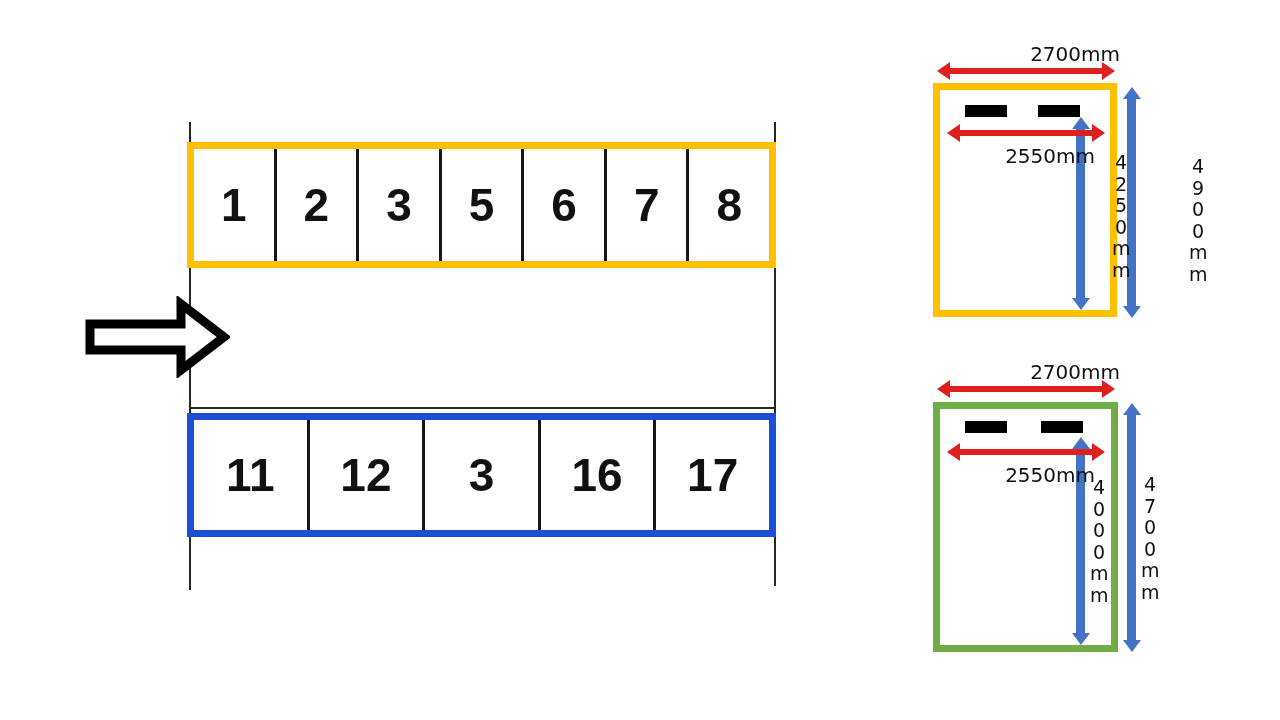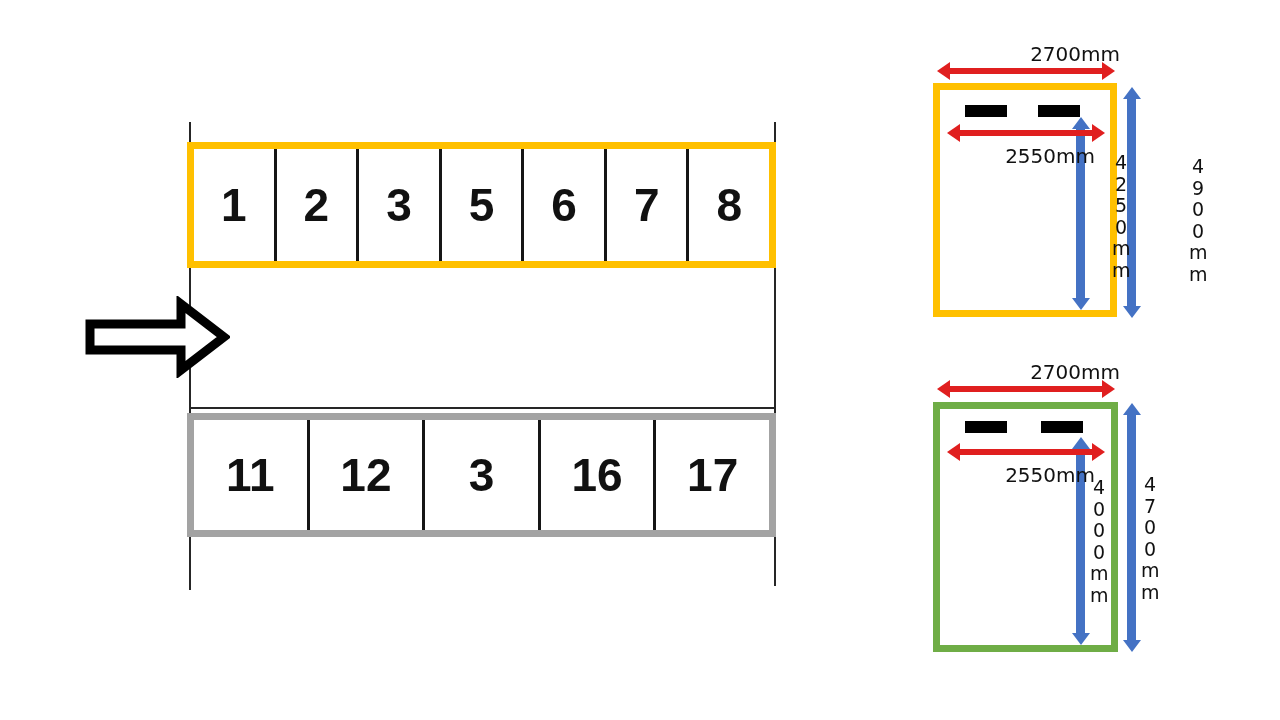--- a/index.html
+++ b/index.html
@@ -4,21 +4,21 @@
 <style>
   html,body{margin:0;padding:0;background:#fff;}
   .canvas{position:relative;width:1280px;height:720px;background:#fff;overflow:hidden;
           font-family:"Liberation Sans",sans-serif;}
 
   
   .vline{position:absolute;width:2px;background:#262626;z-index:1;}
   .hline{position:absolute;height:2px;background:#262626;z-index:1;}
   .prow{position:absolute;display:flex;background:#fff;box-sizing:border-box;z-index:2;}
   .prow.yellow{border:7px solid #FFC000;}
-  .prow.green{border:7px solid #a3a3a3;}
+  .prow.green{border:7px solid #1d4ed8;}
   .pcell{flex:1;display:flex;align-items:center;justify-content:center;
          font-family:"Liberation Sans",sans-serif;font-weight:bold;font-size:46px;color:#111;
          border-right:3px solid #161616;}
   .pcell:last-child{border-right:none;}
   .big-arrow{position:absolute;z-index:3;}
 
   
   .detail{position:absolute;}
   .dbox{position:absolute;background:#fff;box-sizing:border-box;z-index:1;}
   .dbox.yellow{border:7px solid #FFC000;}

